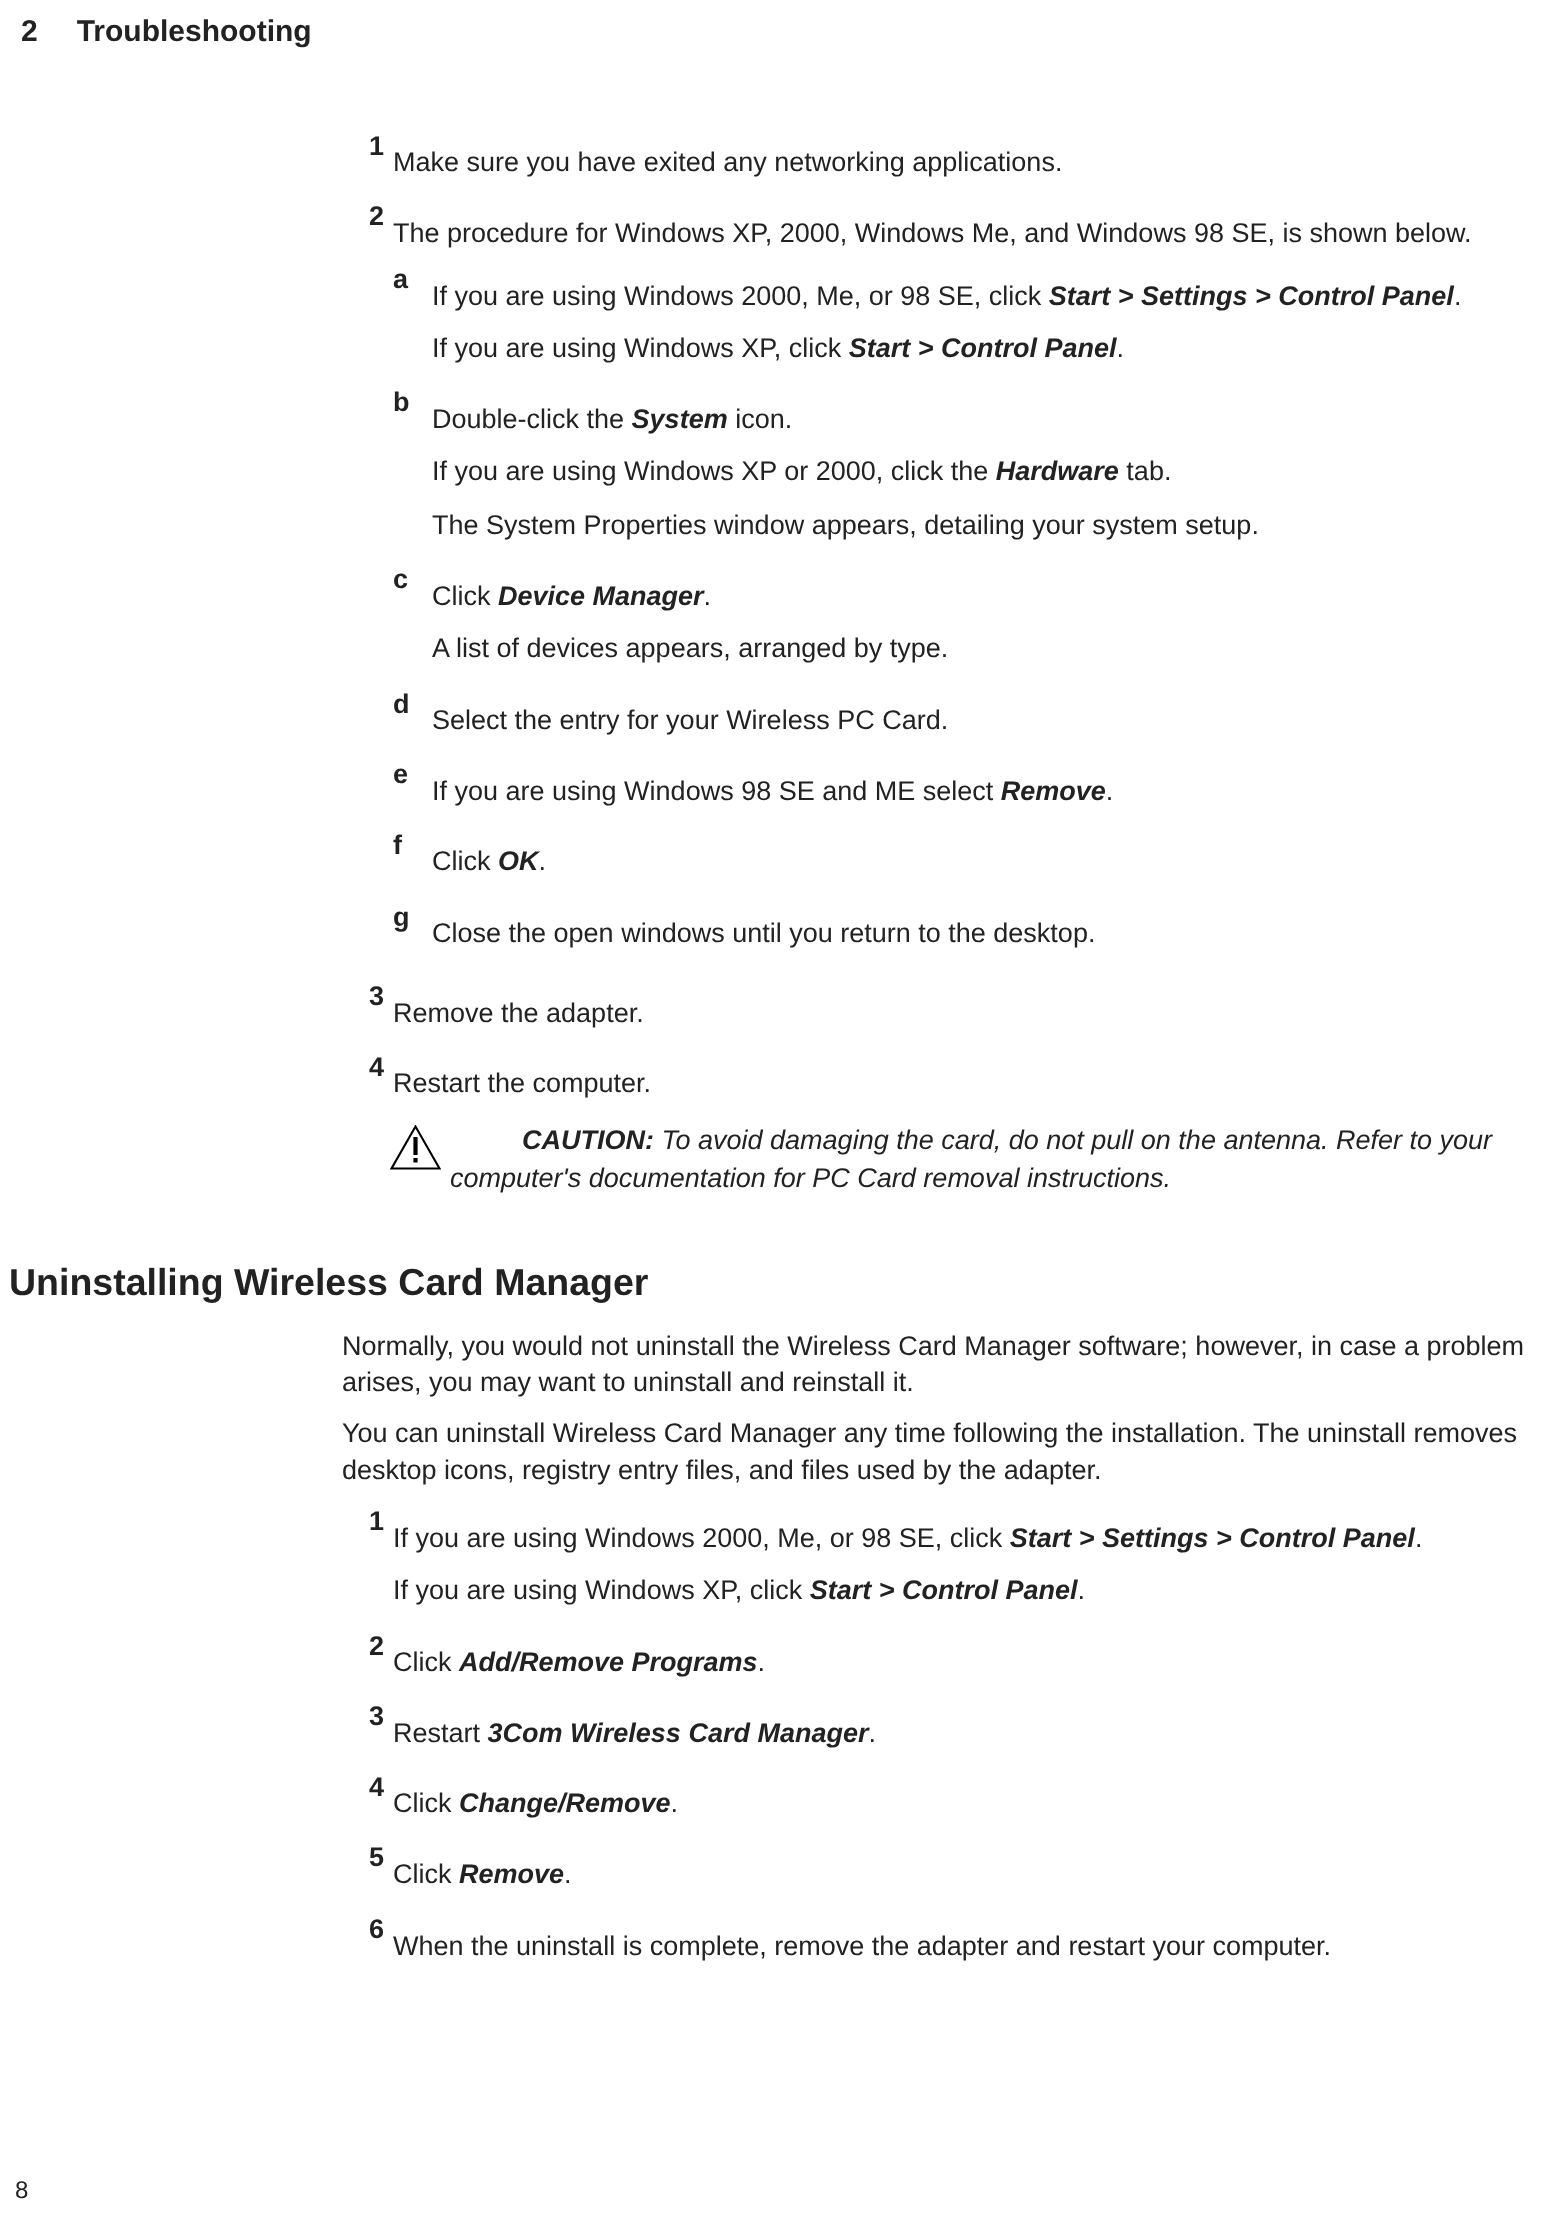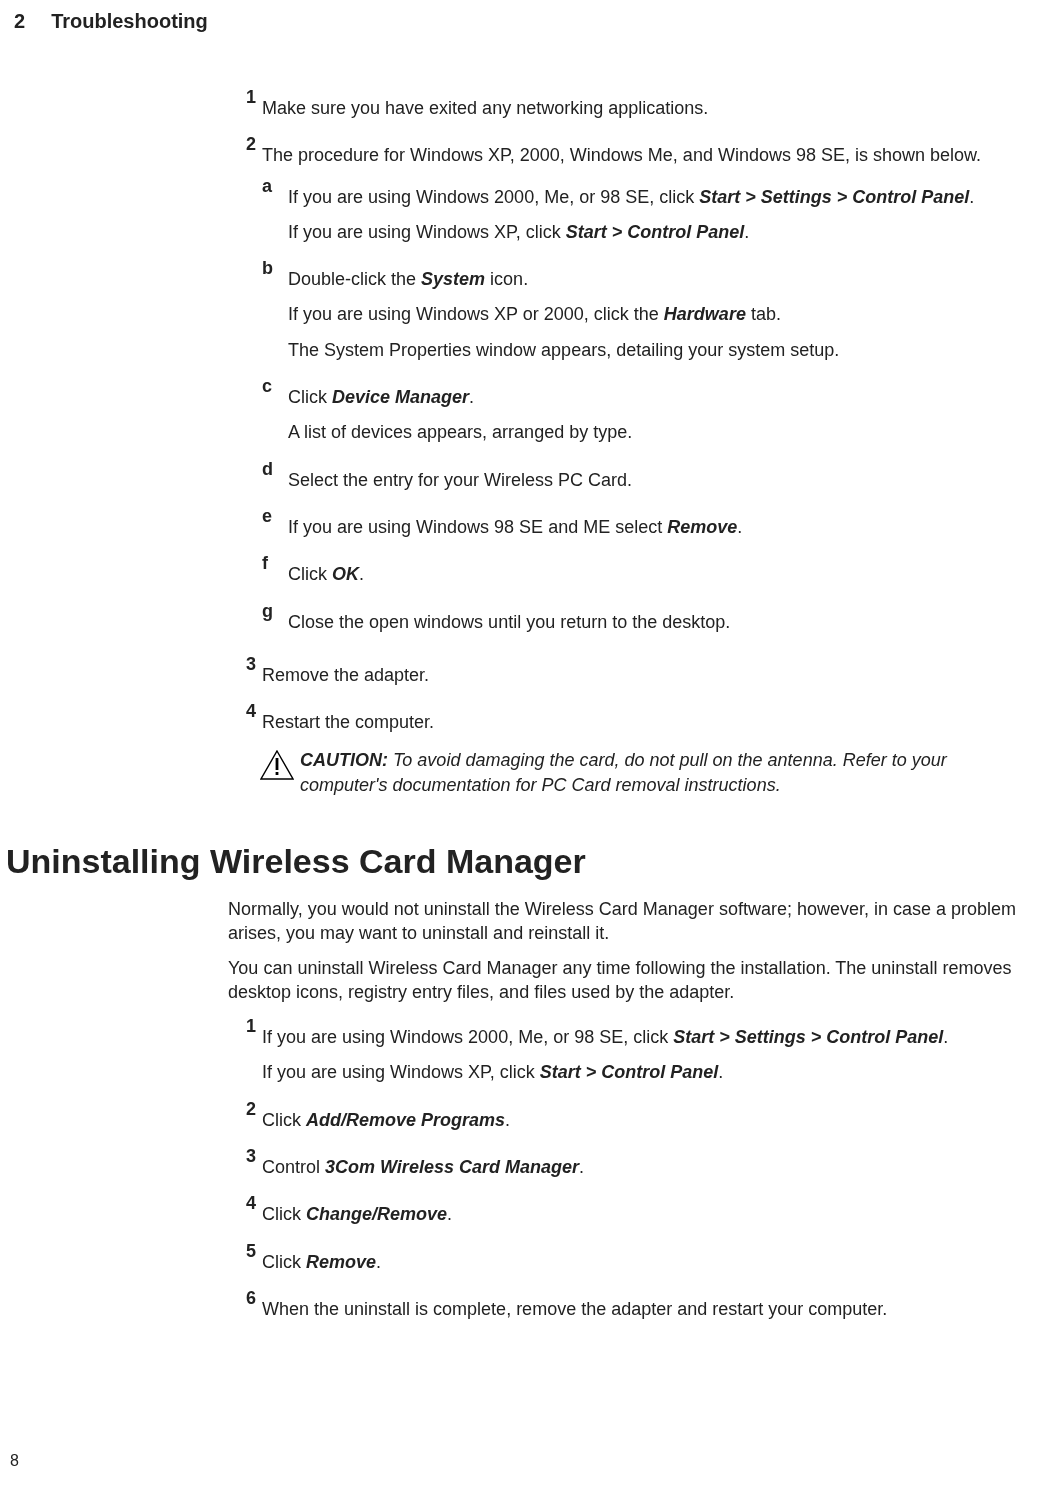--- a/index.html
+++ b/index.html
@@ -69,23 +69,23 @@
     margin-left: 32px;
   }
   .caution-icon {
     flex: 0 0 40px;
     padding-top: 2px;
   }
   .caution-text {
     flex: 1;
     font-style: italic;
   }
-  .caution-text .clabel { font-weight: bold; }
+  .caution-text .clabel { font-weight: bold; margin-left: 48px; }
   h2.section {
-    font-size: 34px;
+    font-size: 25px;
     font-weight: bold;
     margin: 42px 0 12px 6px;
   }
   .lead p { margin: 0 0 10px 0; }
   .pagenum {
     position: absolute;
     left: 10px;
     top: 1450px;
     font-size: 16px;
   }
@@ -228,21 +228,21 @@
       <div class="num-item">
         <div class="marker">2</div>
         <div class="body">
             <p><span>Click </span><span class="emspan">Add/Remove Programs</span><span>.</span></p>
           </div>
       </div>
 
       <div class="num-item">
         <div class="marker">3</div>
         <div class="body">
-            <p><span>Control </span><span class="emspan">3Com Wireless Card Manager</span><span>.</span></p>
+            <p><span>Restart </span><span class="emspan">3Com Wireless Card Manager</span><span>.</span></p>
           </div>
       </div>
 
       <div class="num-item">
         <div class="marker">4</div>
         <div class="body">
             <p><span>Click </span><span class="emspan">Change/Remove</span><span>.</span></p>
           </div>
       </div>
 

